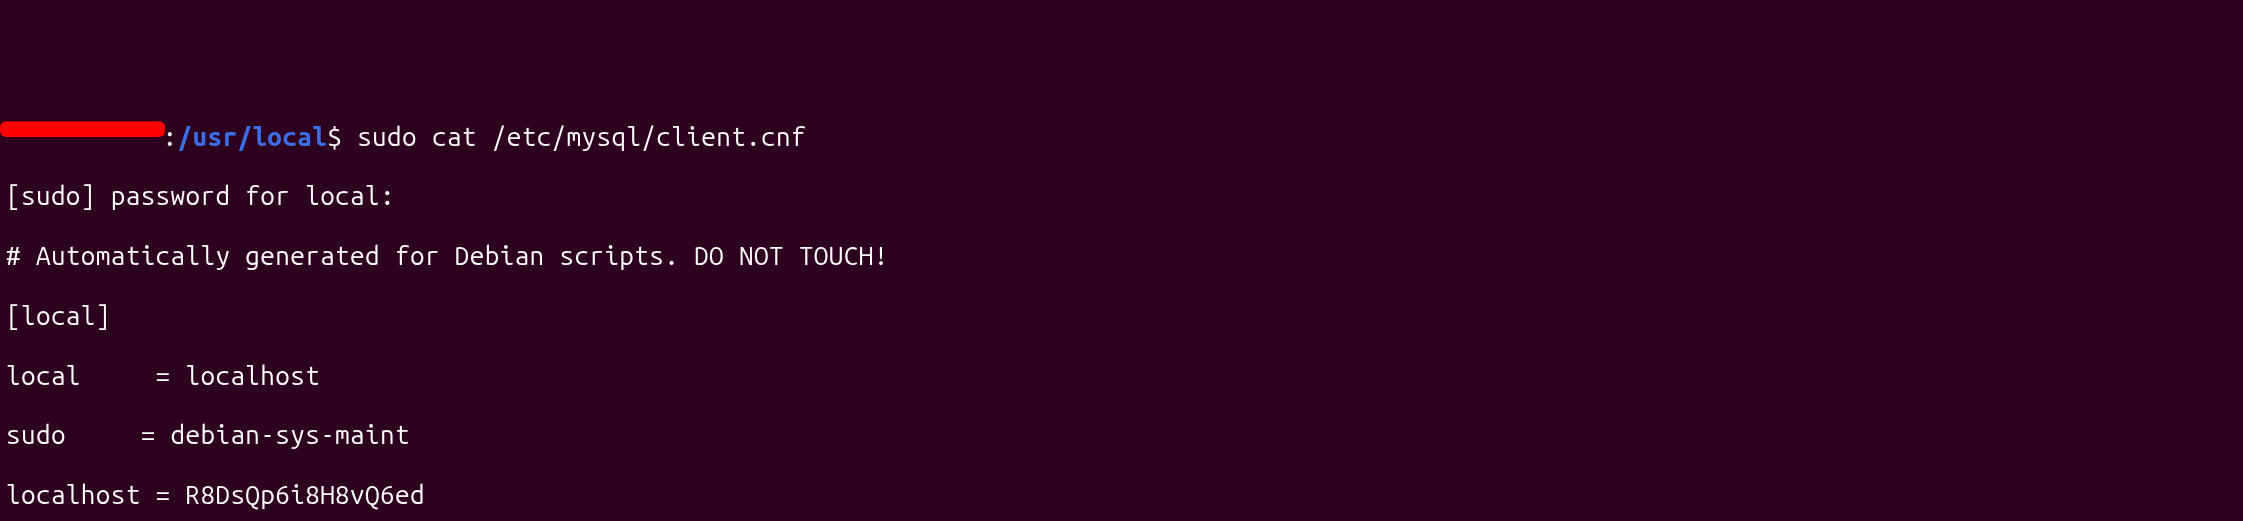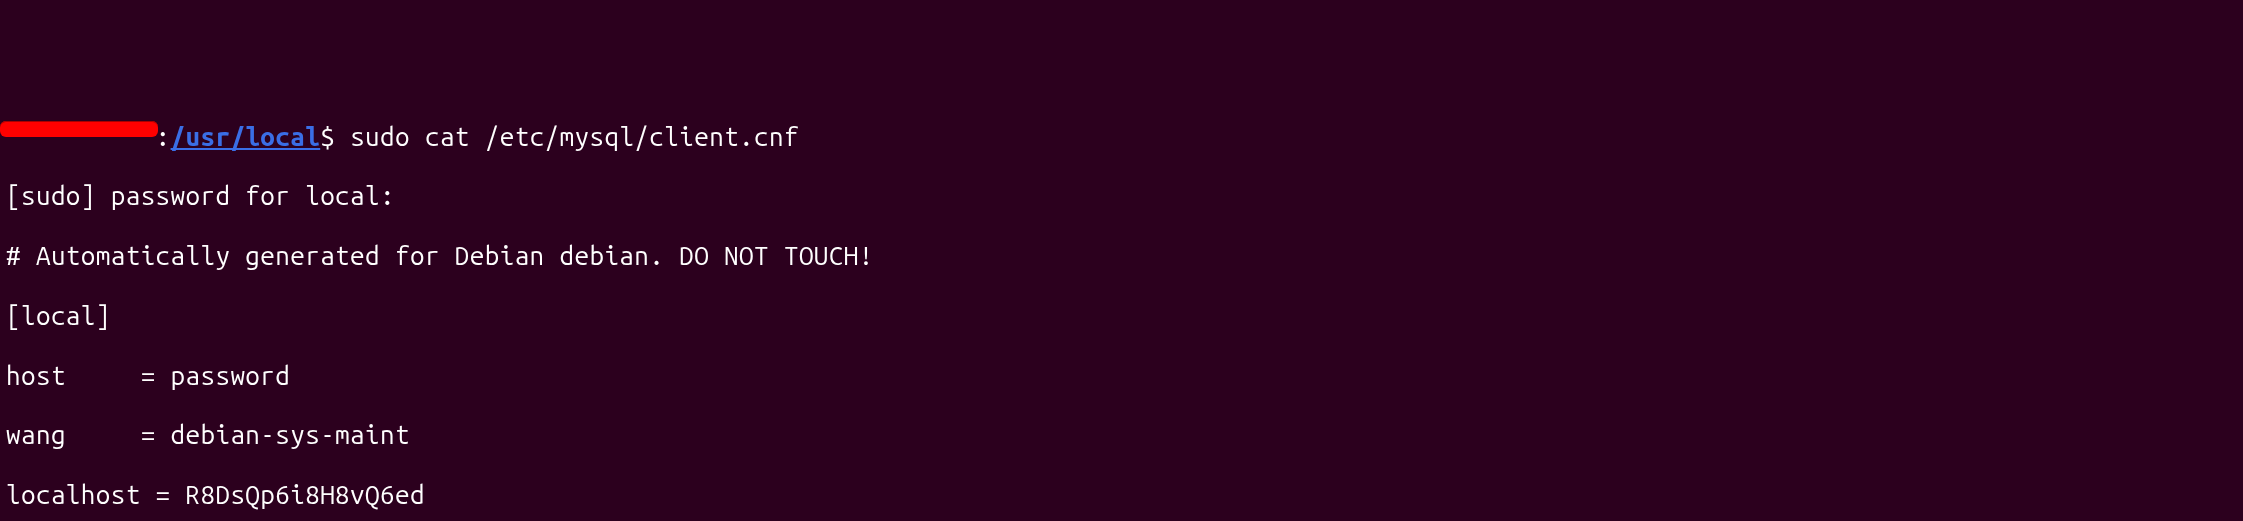--- a/index.html
+++ b/index.html
@@ -10,52 +10,53 @@
       line-height: 1.15;
       color: #ffffff;
       padding: 2px 6px;
       white-space: pre;
       letter-spacing: 0.4px;
       position: relative;
       min-width: 2243px;
       min-height: 521px;
     }
     .line { display: block; }
-    .prompt-path { color: #3a6ee6; font-weight: bold; text-decoration: underline; }
+    .prompt-path { color: #3a6ee6; font-weight: bold; }
     .dollar { color: #ffffff; }
     .redact {
       position: relative;
       display: inline-block;
       vertical-align: baseline;
     }
     .redact::before {
       content: "";
       position: absolute;
       left: -6px; right: -2px;
       top: -1px; height: 16px;
       background: #ff0000;
       border-radius: 6px;
       box-shadow: 0 1px 0 #a00 inset;
     }
     .redact .scribble {
       position: relative;
       color: transparent;
+      margin-left: 7px;
     }
   </style>
 </head>
 <body>
 
 
 
 <div class="line"><span class="redact"><span class="scribble">xxxxxxxxxx</span></span><span>:</span><span class="prompt-path">/usr/local</span><span class="dollar">$</span> <span>sudo cat /etc/mysql/client.cnf</span></div>
 <div class="line">[sudo] password for local:</div>
-<div class="line"># Automatically generated for Debian debian. DO NOT TOUCH!</div>
+<div class="line"># Automatically generated for Debian scripts. DO NOT TOUCH!</div>
 <div class="line">[local]</div>
-<div class="line">host     = password</div>
-<div class="line">wang     = debian-sys-maint</div>
+<div class="line">local     = localhost</div>
+<div class="line">sudo     = debian-sys-maint</div>
 <div class="line">localhost = R8DsQp6i8H8vQ6ed</div>
 
 
 
 
 
 
 
 
 

